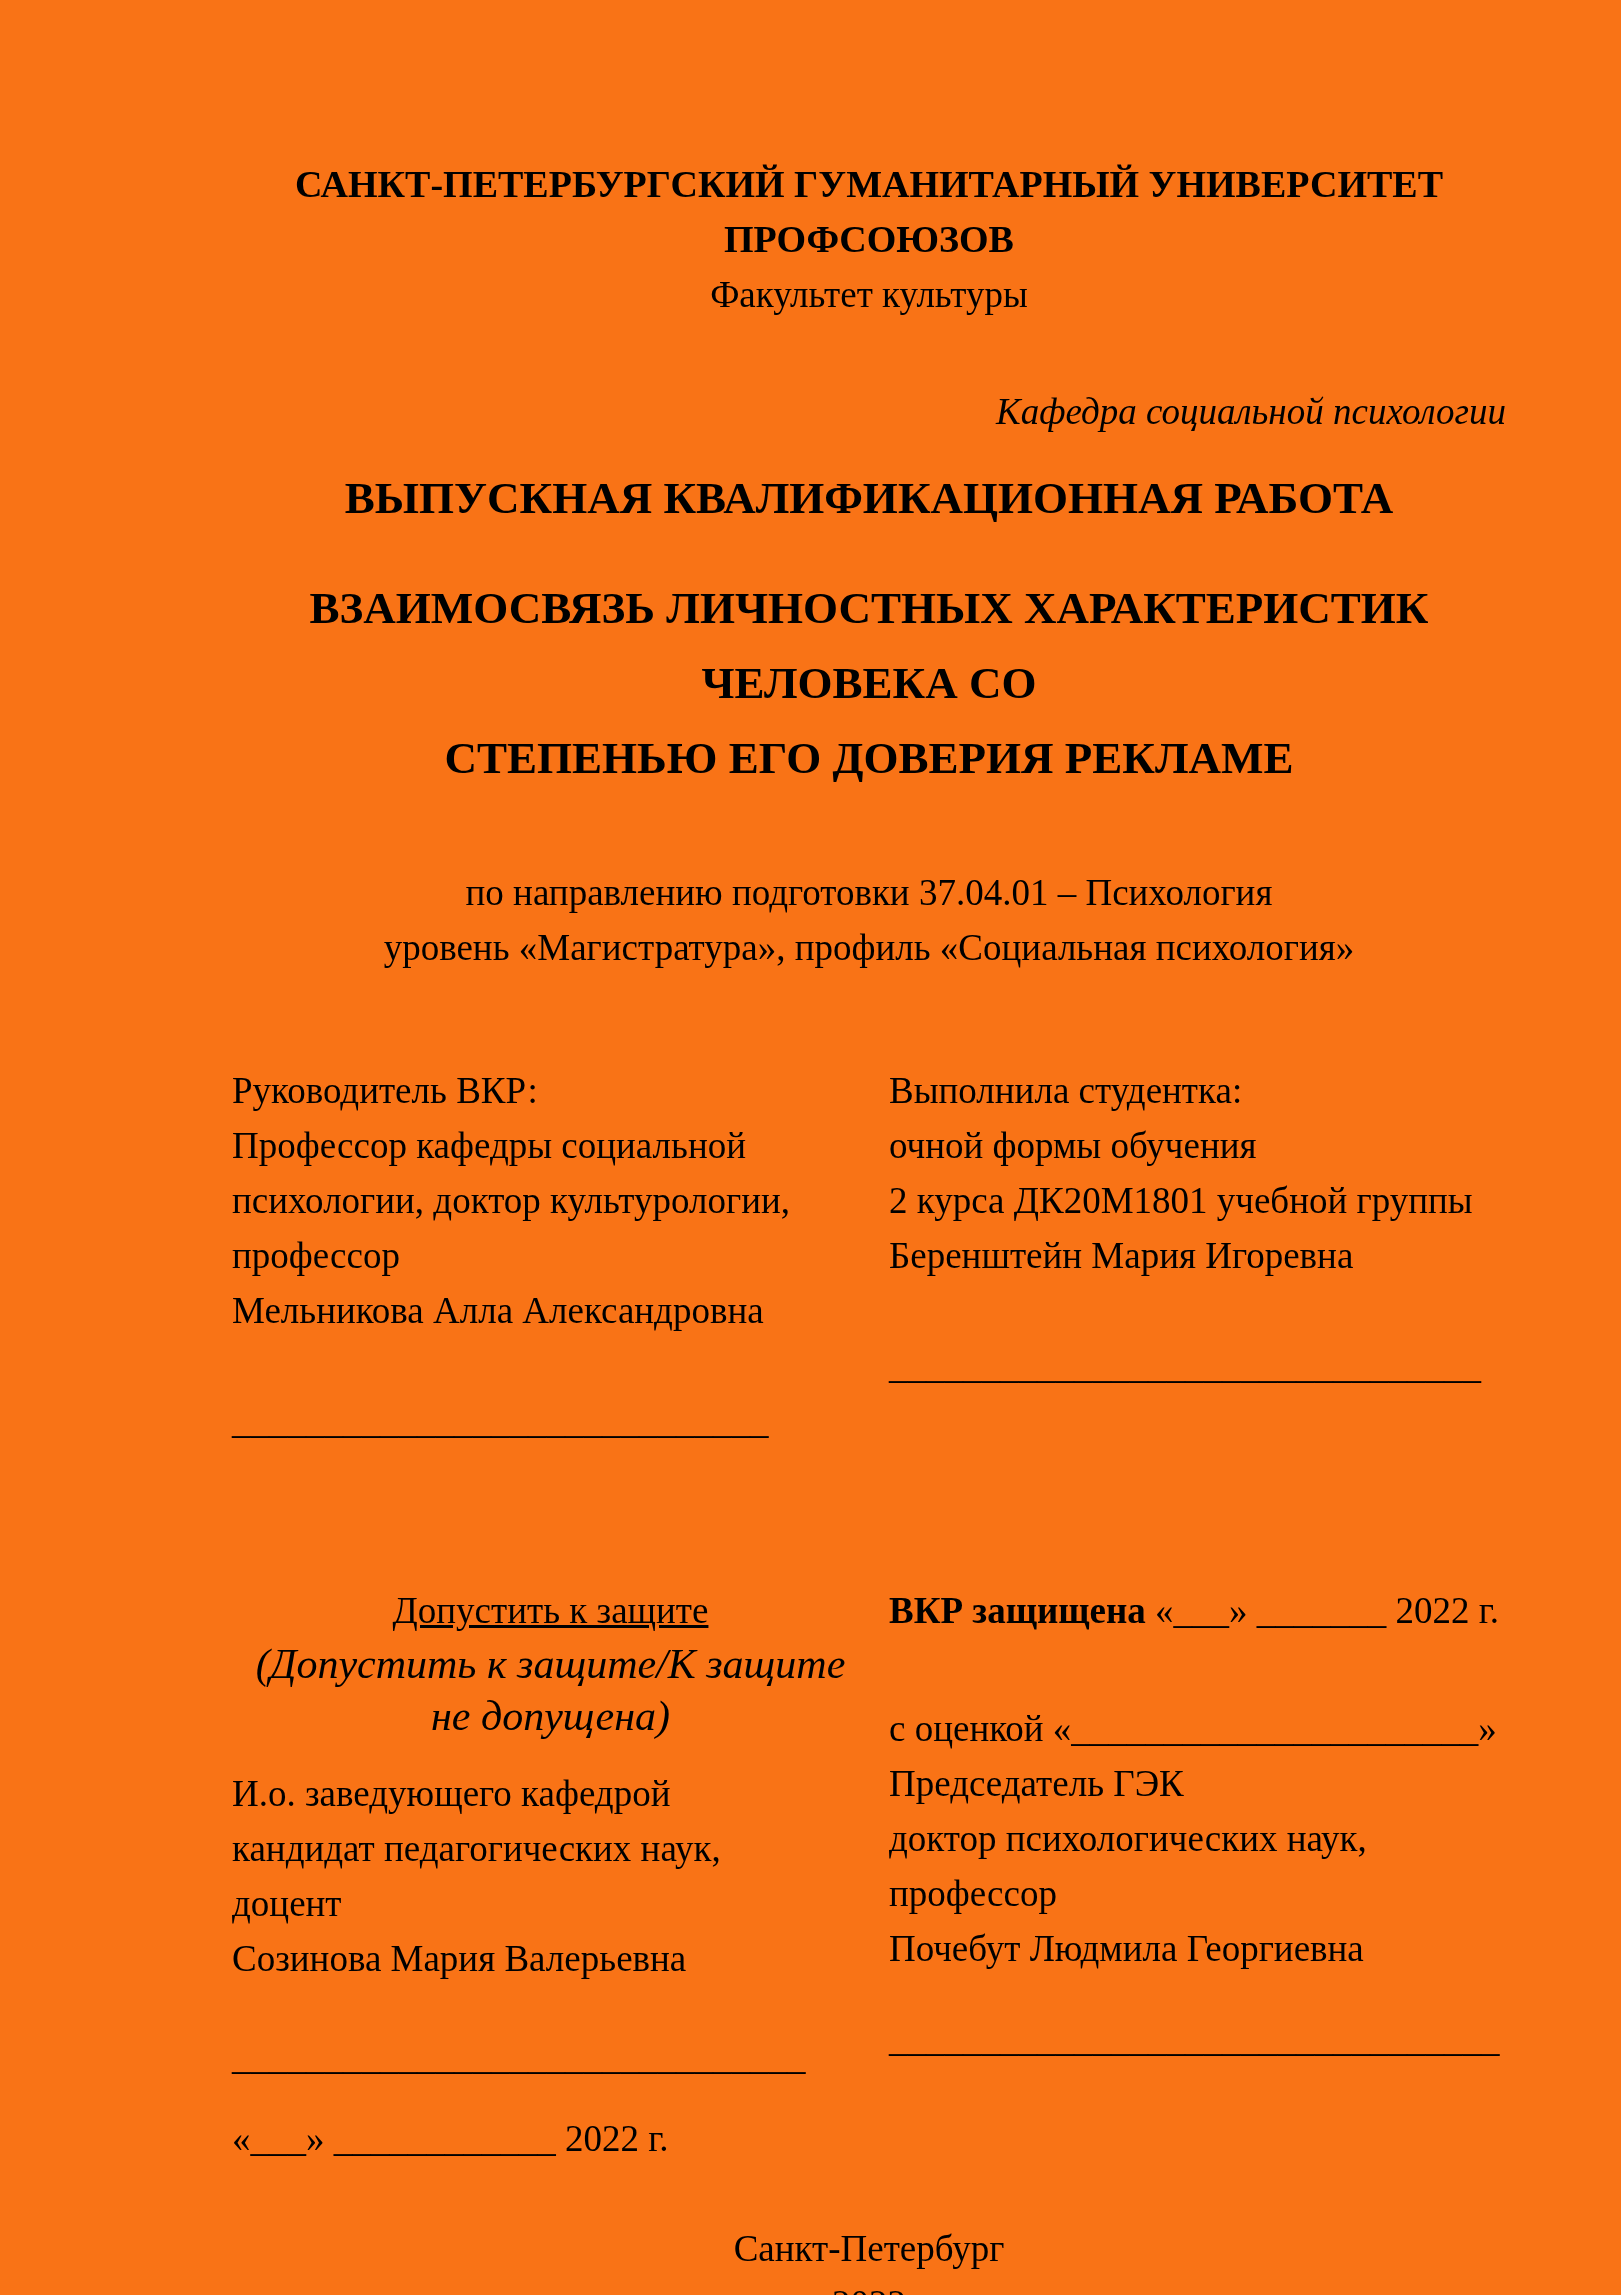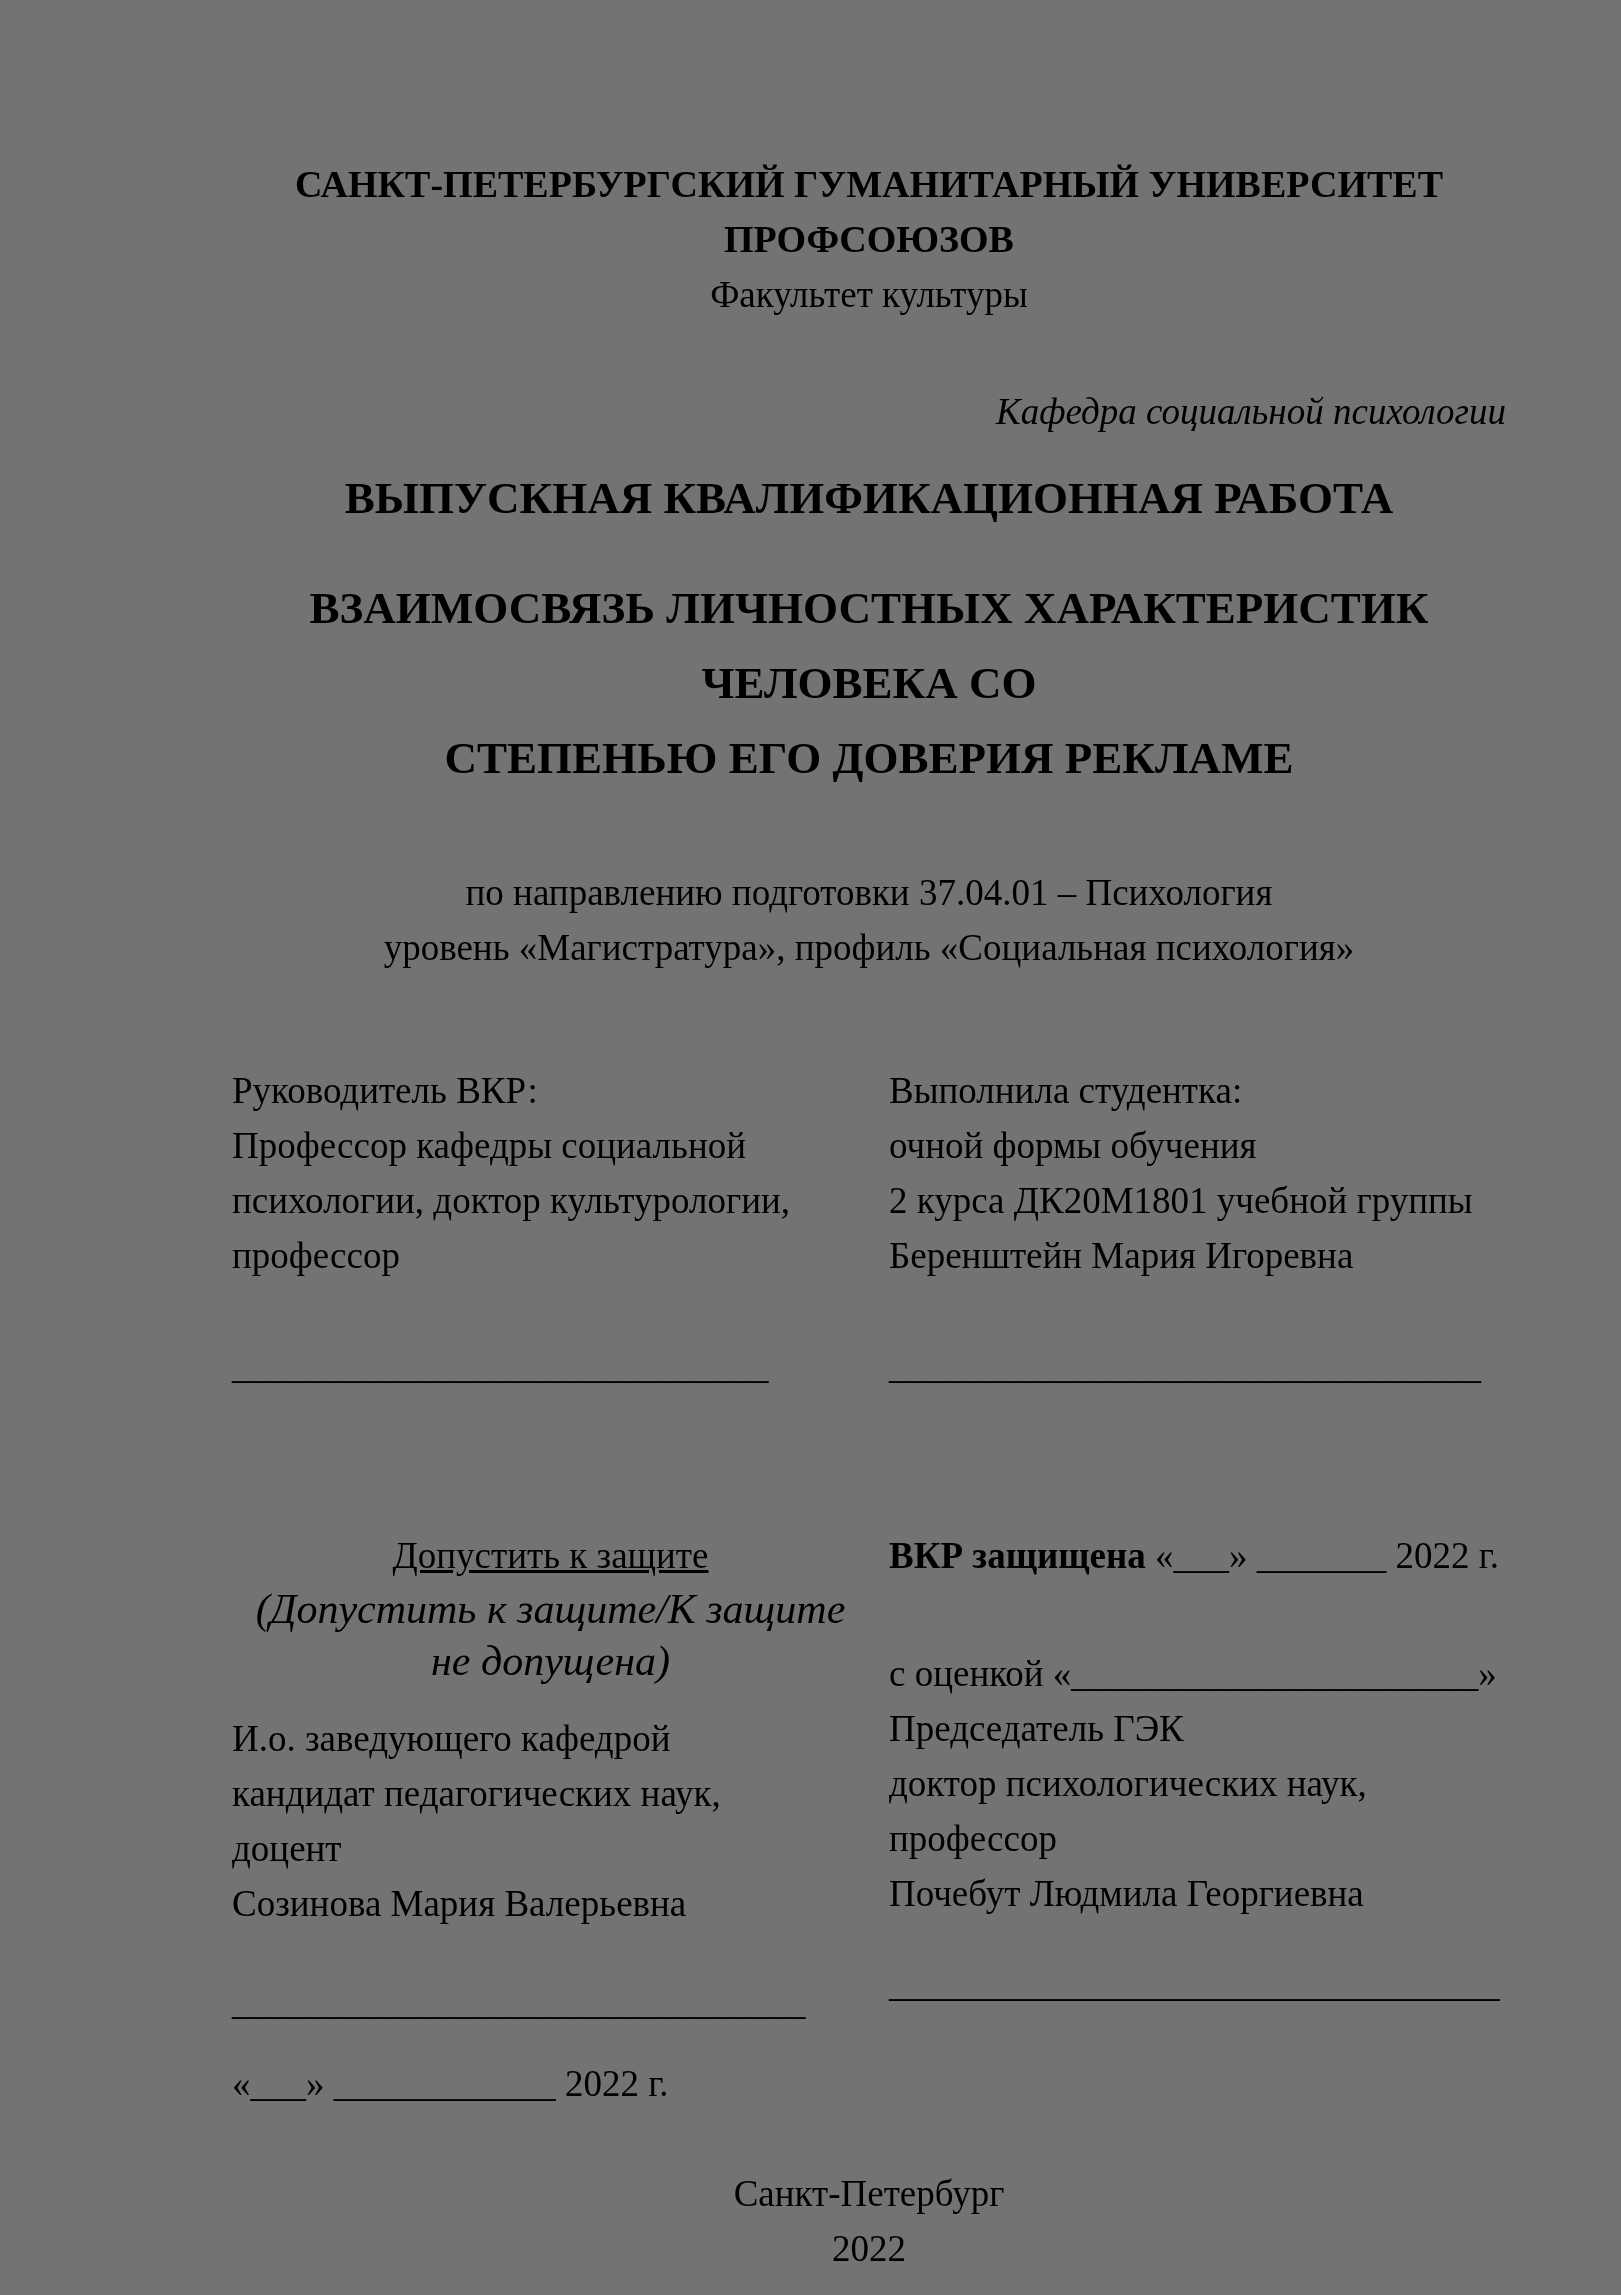--- a/index.html
+++ b/index.html
@@ -5,21 +5,21 @@
   html, body {
     margin: 0;
     padding: 0;
     background: #e8e8e8;
   }
   .page {
     position: relative;
     width: 1622px;
     height: 2295px;
     margin: 0 auto;
-    background: #737373;
+    background: #f97316;
     color: #000000;
     font-family: "Liberation Serif", "DejaVu Serif", serif;
     font-size: 37px;
     line-height: 55px;
     padding: 157px 116px 0 232px;
     box-sizing: border-box;
     overflow: hidden;
   }
   .center { text-align: center; }
   .right  { text-align: right; }
@@ -78,20 +78,21 @@
 
   <div class="center direction">по направлению подготовки 37.04.01 – Психология</div>
   <div class="center">уровень «Магистратура», профиль «Социальная психология»</div>
 
   <div class="cols top-cols">
     <div class="col-left">
       <div>Руководитель ВКР:</div>
       <div>Профессор кафедры социальной</div>
       <div>психологии, доктор культурологии,</div>
       <div>профессор</div>
+      <div>Мельникова Алла Александровна</div>
       <div class="spacer-70"></div>
       <div class="sig-line">_____________________________</div>
     </div>
     <div class="col-right">
       <div>Выполнила студентка:</div>
       <div>очной формы обучения</div>
       <div>2 курса ДК20М1801 учебной группы</div>
       <div>Беренштейн Мария Игоревна</div>
       <div class="spacer-70"></div>
       <div class="sig-line">________________________________</div>

